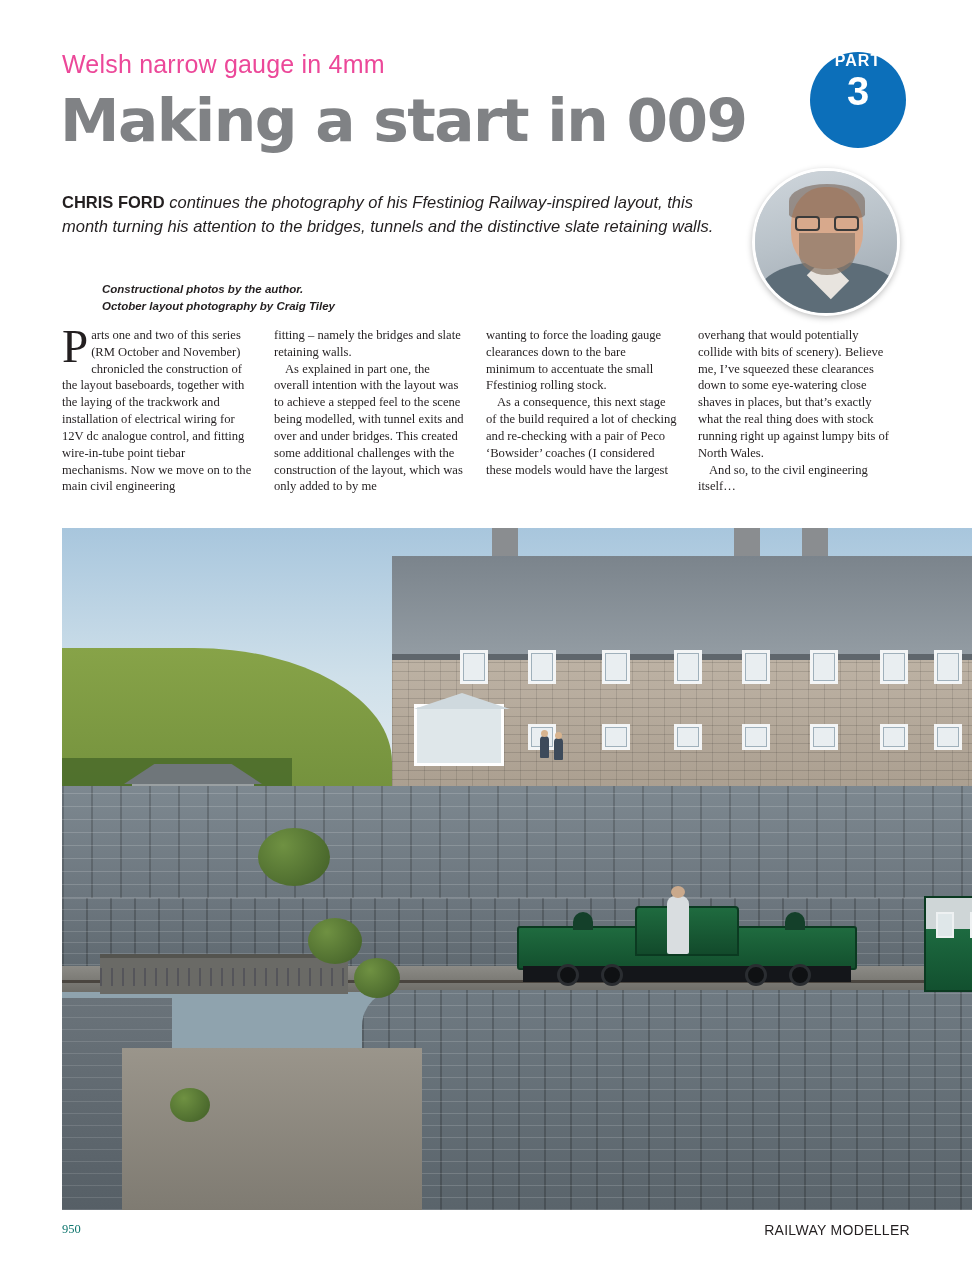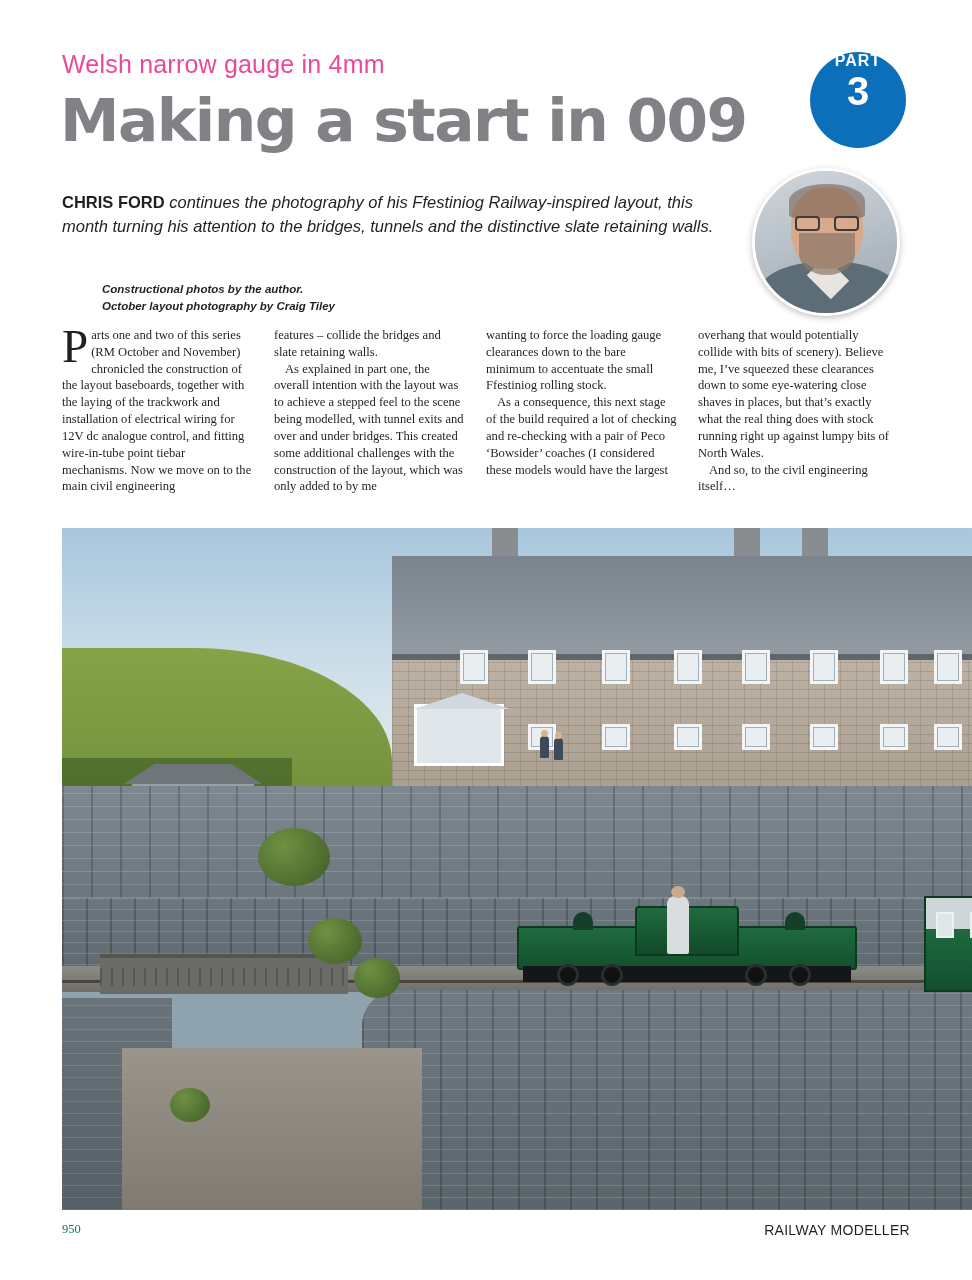--- a/index.html
+++ b/index.html
@@ -450,21 +450,21 @@
       </div>
   </div>
 
   <div class="columns">
 
     <div class="col">
       <p><span class="dropcap">P</span><span>arts one and two of this series (RM October and November) chronicled the construction of the layout baseboards, together with the laying of the trackwork and installation of electrical wiring for 12V dc analogue control, and fitting wire-in-tube point tiebar mechanisms. Now we move on to the main civil engineering</span></p>
     </div>
 
     <div class="col">
-      <p>features – collide the bridges and slate retaining walls.</p>
+      <p>fitting – namely the bridges and slate retaining walls.</p>
       <p>As explained in part one, the overall intention with the layout was to achieve a stepped feel to the scene being modelled, with tunnel exits and over and under bridges. This created some additional challenges with the construction of the layout, which was only added to by me</p>
     </div>
 
     <div class="col">
       <p>wanting to force the loading gauge clearances down to the bare minimum to accentuate the small Ffestiniog rolling stock.</p>
       <p>As a consequence, this next stage of the build required a lot of checking and re-checking with a pair of Peco ‘Bowsider’ coaches (I considered these models would have the largest</p>
     </div>
 
     <div class="col">
       <p>overhang that would potentially collide with bits of scenery). Believe me, I’ve squeezed these clearances down to some eye-watering close shaves in places, but that’s exactly what the real thing does with stock running right up against lumpy bits of North Wales.</p>

